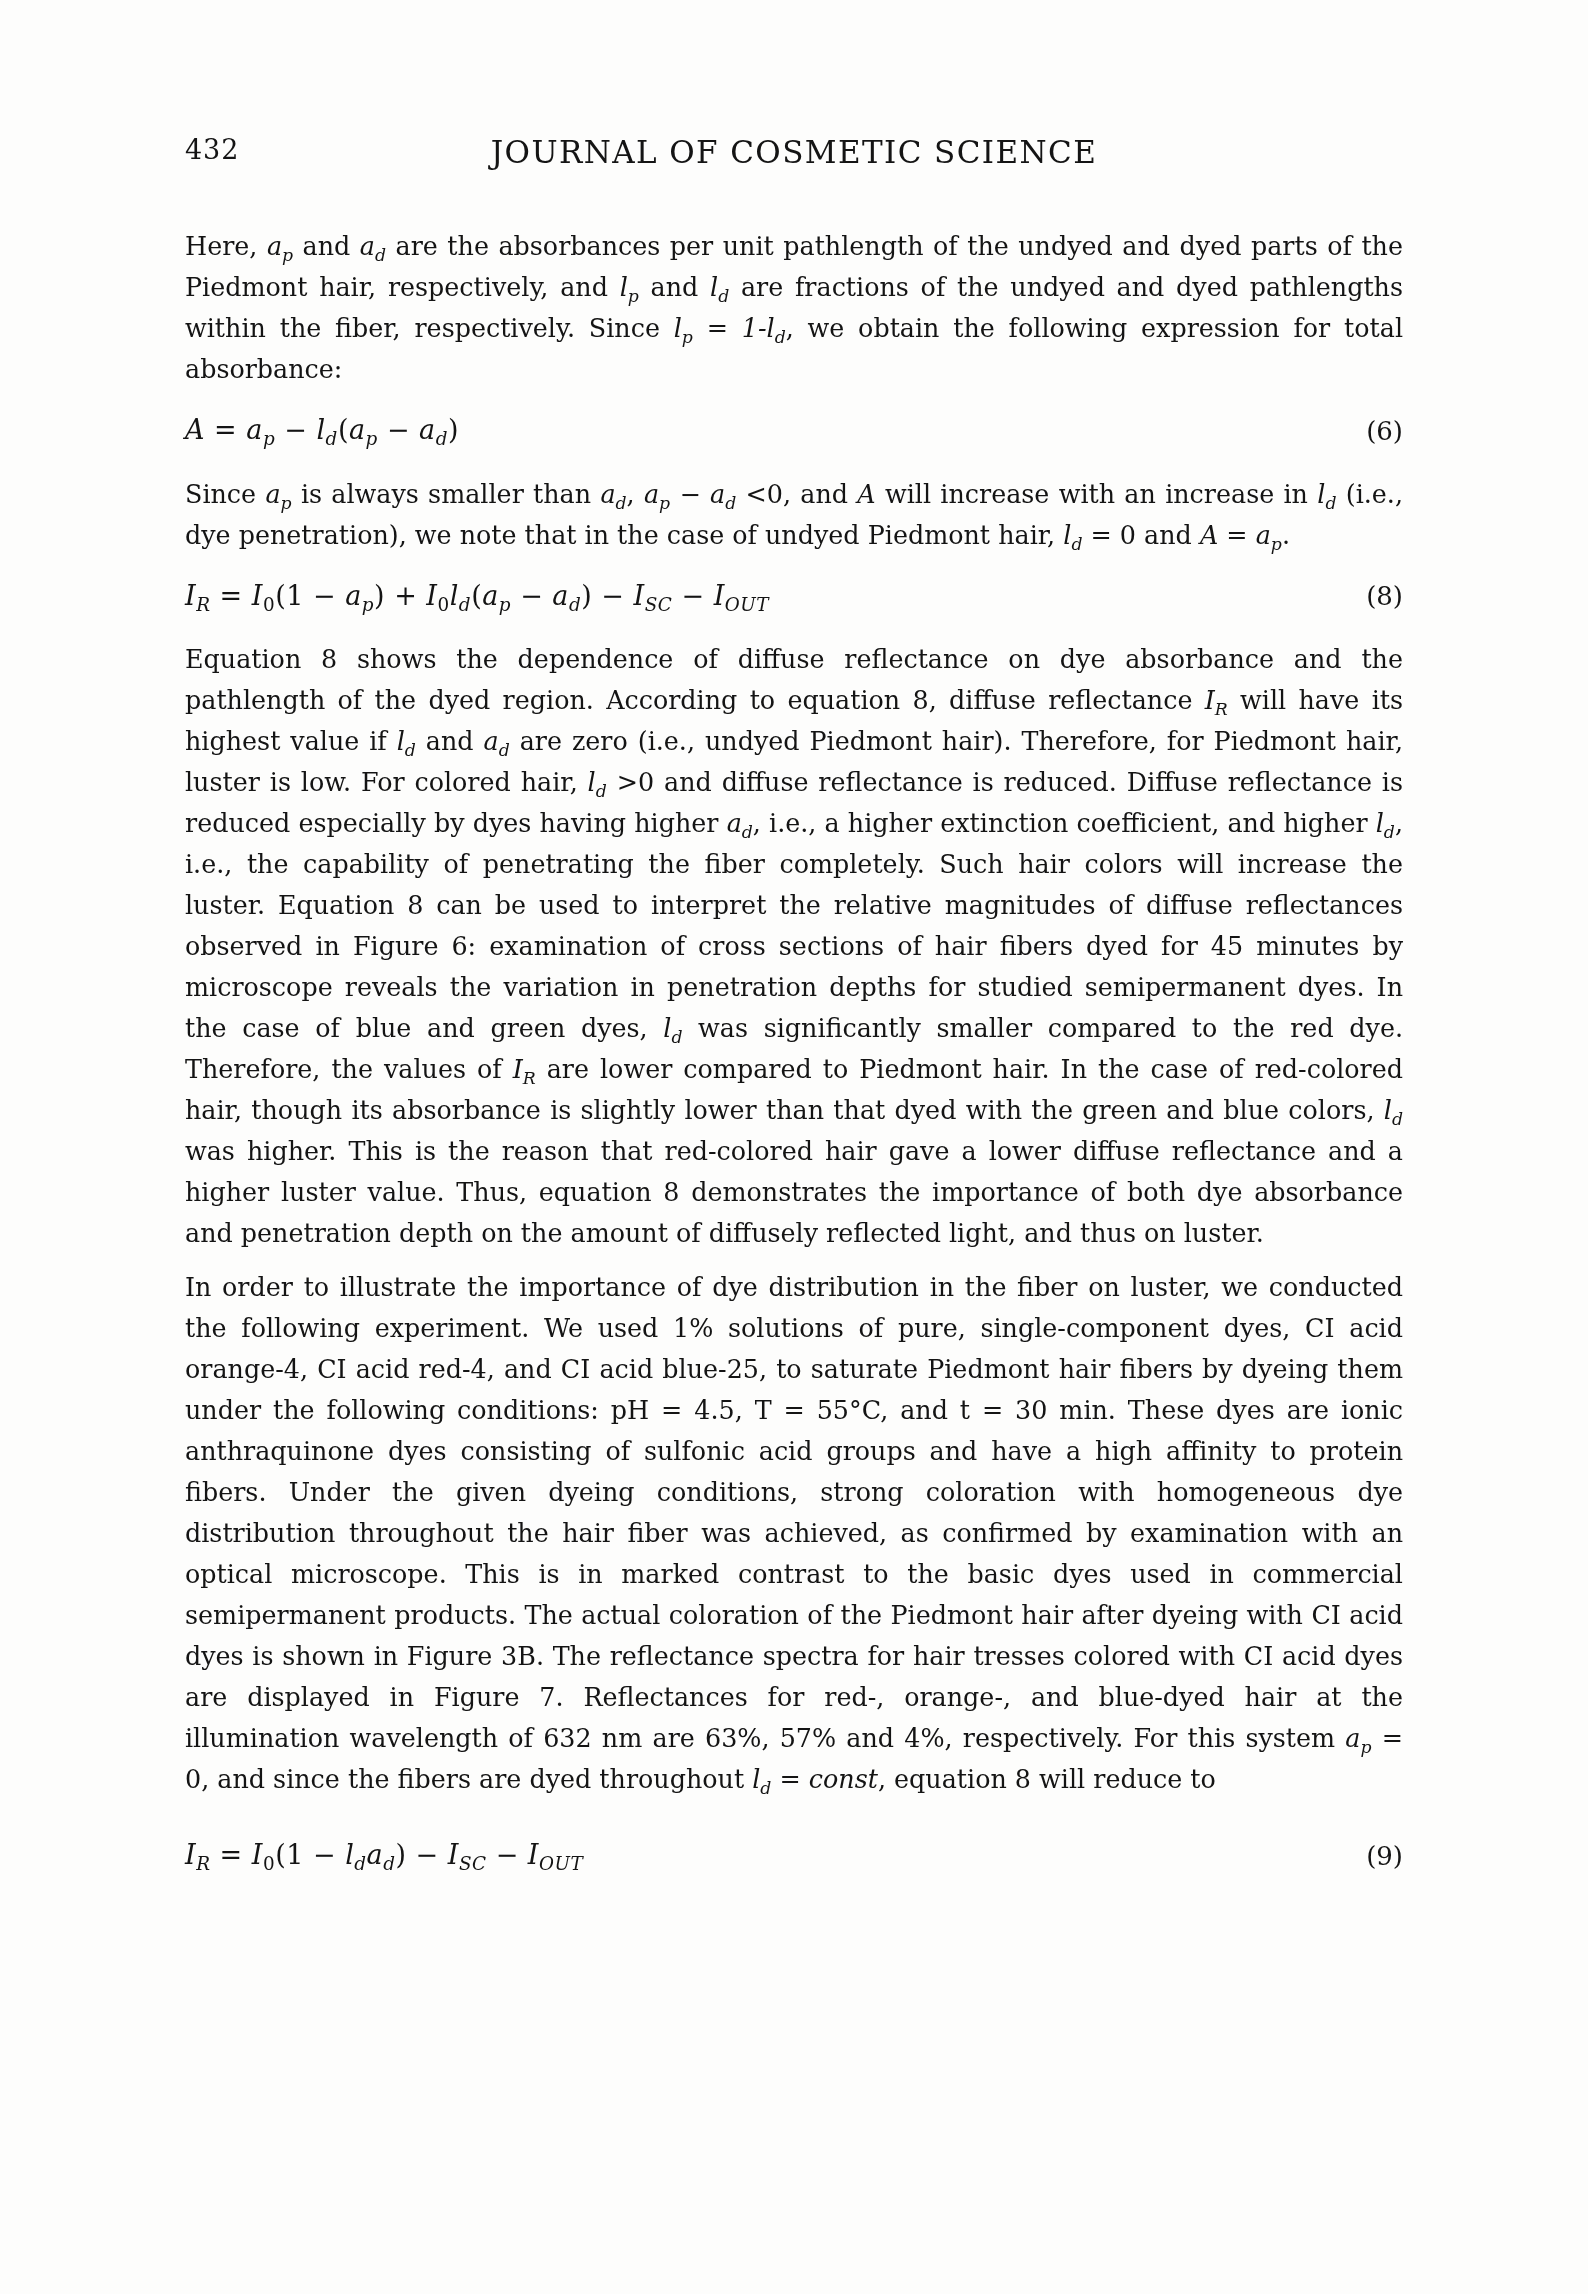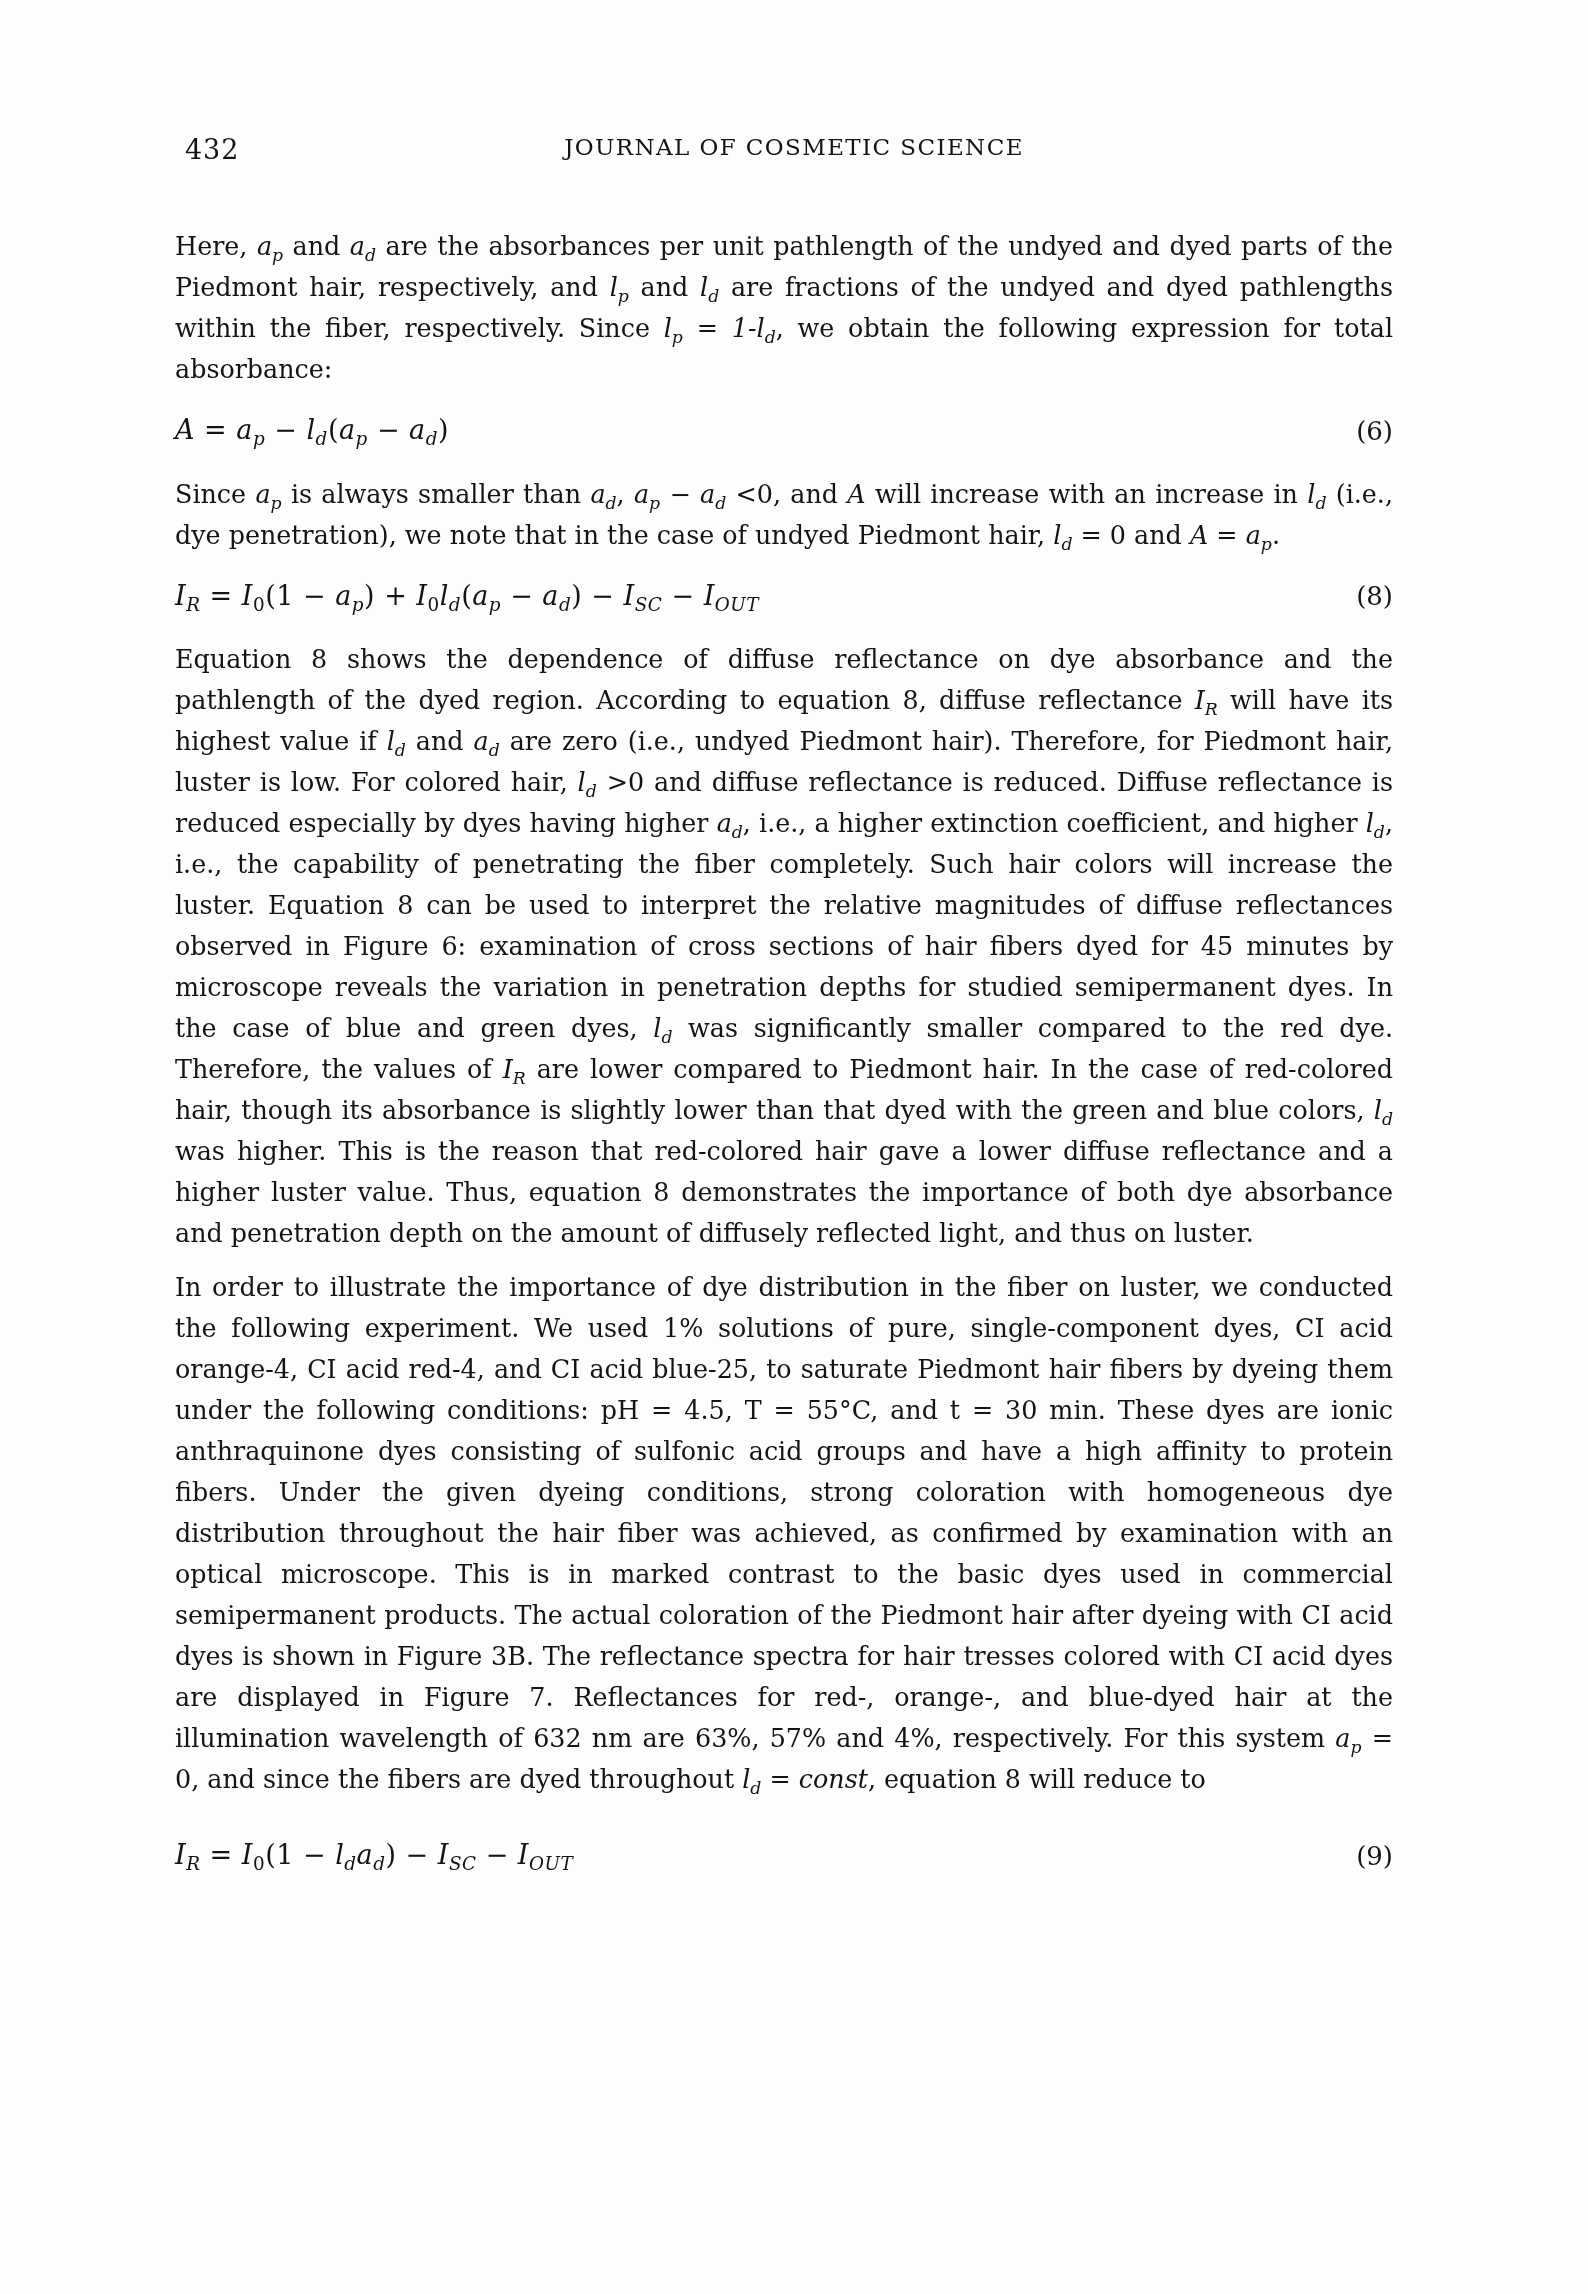--- a/index.html
+++ b/index.html
@@ -14,25 +14,25 @@
   }
   .page-header{
     position:absolute;left:185px;top:134px;width:1218px;height:38px;
   }
   .page-number{
     position:absolute;left:0;top:0;
     font-size:27px;letter-spacing:0.9px;
   }
   .journal-title{
     display:block;text-align:center;
-    font-size:23px;letter-spacing:1.4px;
+    font-size:31px;letter-spacing:1.4px;
     font-variant:normal;
   }
   .text-column{
-    position:absolute;left:175px;top:226px;width:1218px;
+    position:absolute;left:185px;top:226px;width:1218px;
     font-size:25.4px;line-height:41px;
     text-align:justify;
   }
   .para{margin:0 0 11.3px 0;}
   .para.mt{margin-top:13px;}
   .para em{font-style:italic;}
   sub{
     font-size:68%;
     line-height:0;
     vertical-align:-0.35em;

